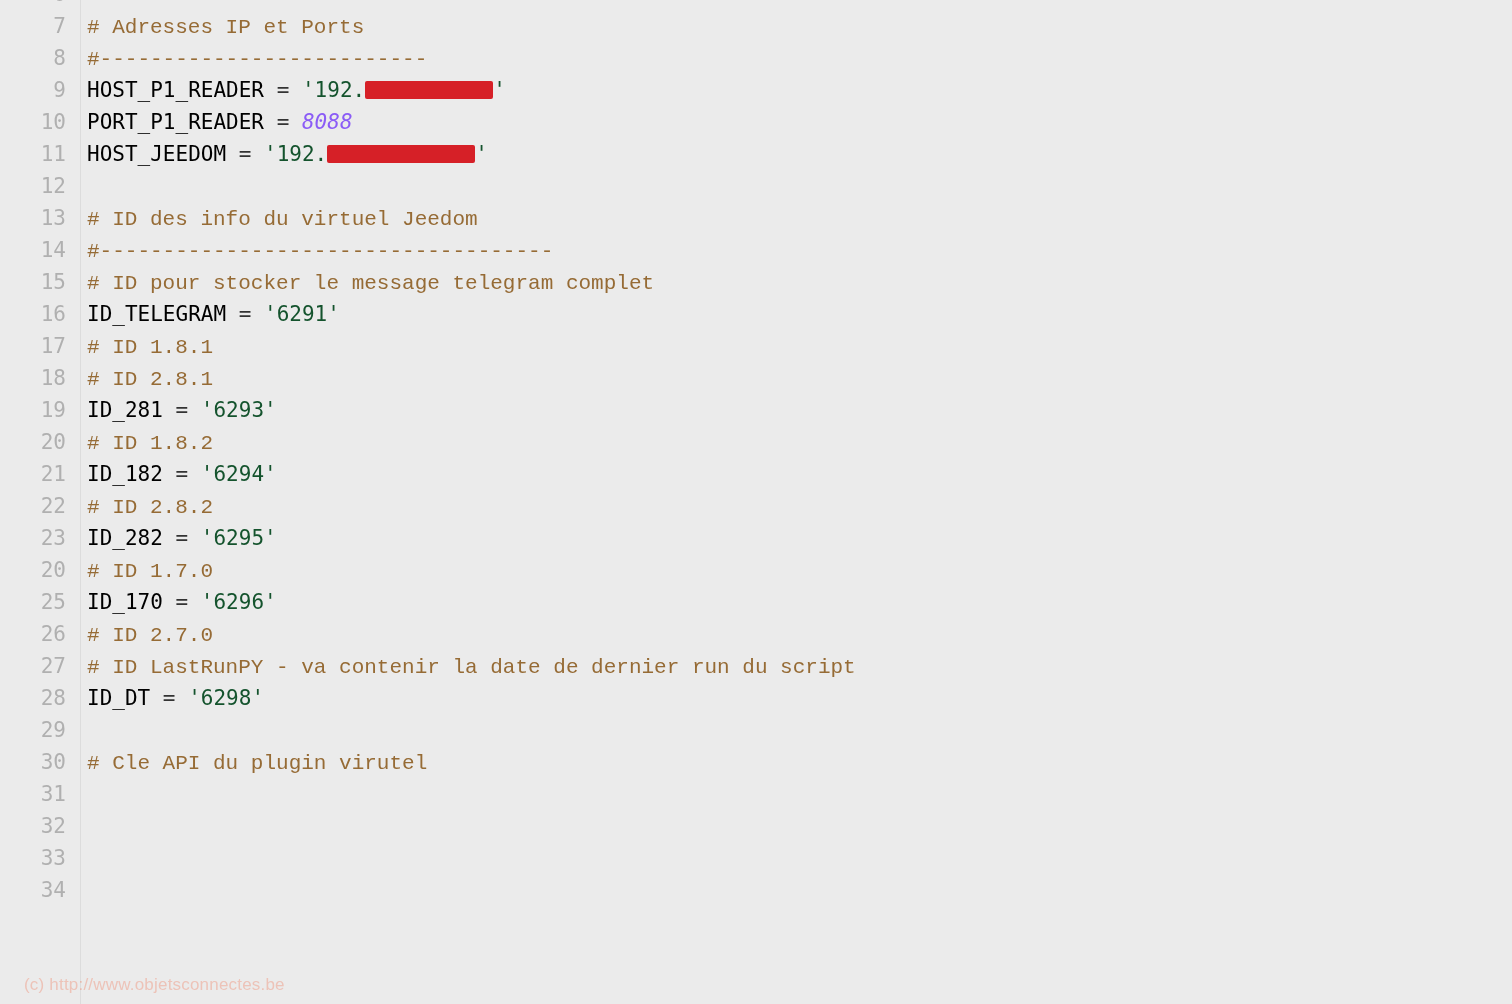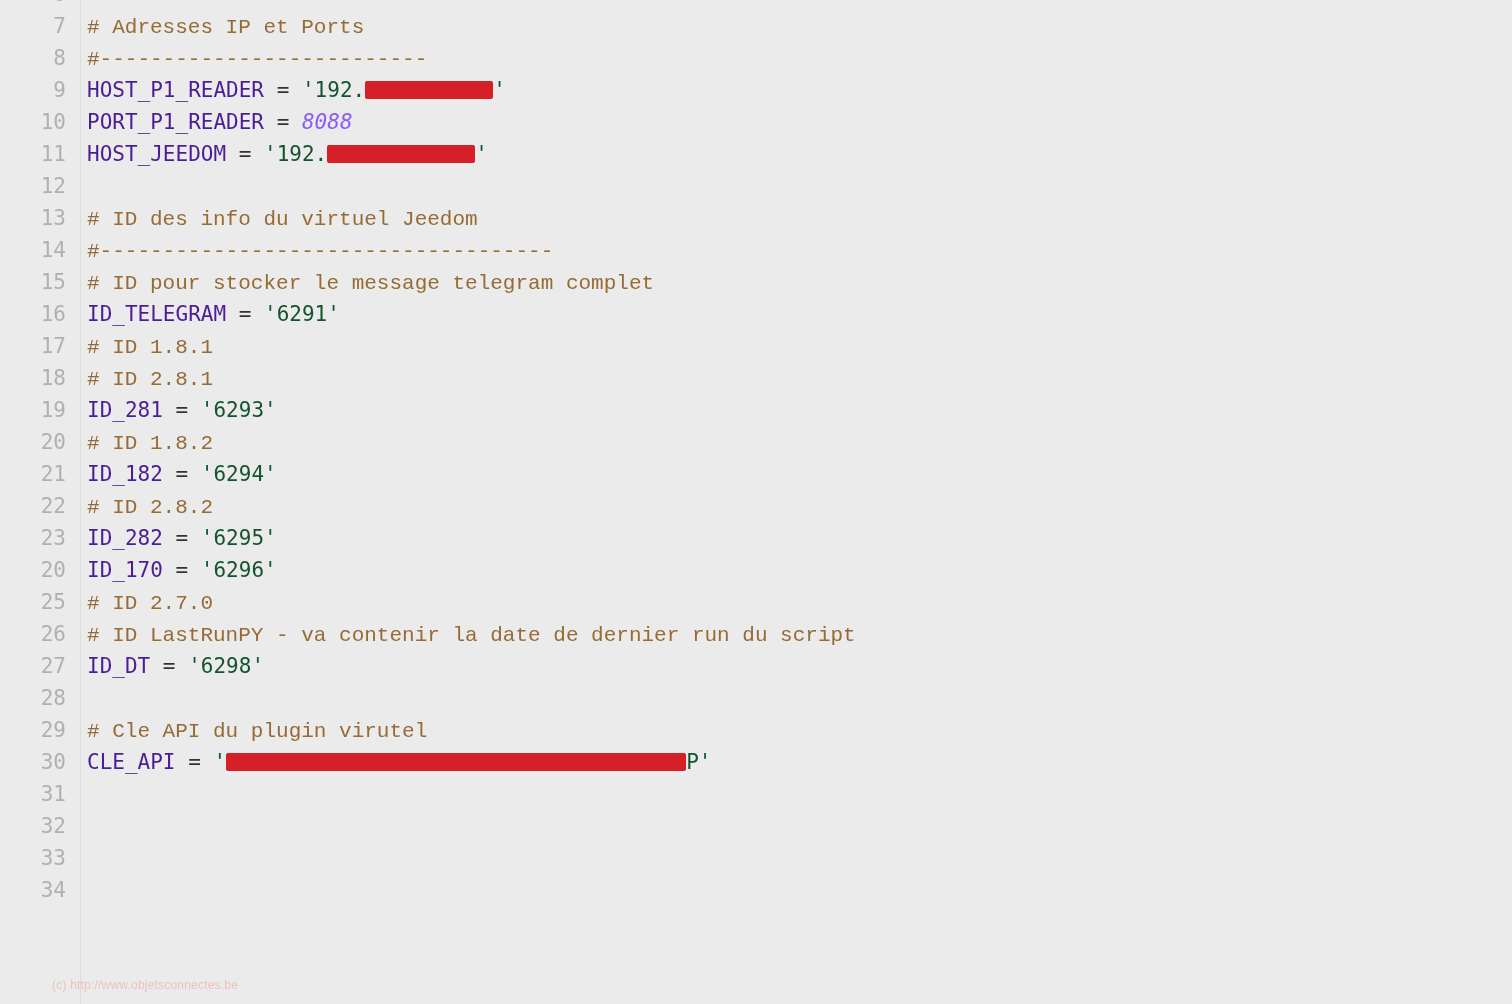--- a/index.html
+++ b/index.html
@@ -35,41 +35,40 @@
     flex: 1;
     padding-left: 6px;
     border-left: 1px solid #dcdcdc;
     position: relative;
   }
   .code .line {
     height: 32px;
     white-space: pre;
   }
   .comment { color: #966b35; font-family: Liberation Mono, monospace; }
-  .ident { color: #4c1d95; }
+  .ident { color: #000000; }
   .op { color: #333; }
   .string { color: #14532d; }
   .number { color: #8b5cf6; font-style: italic; }
   .redact {
     display: inline-block;
     background: #d62027;
     height: 18px;
     vertical-align: -2px;
     border-radius: 2px;
   }
   .watermark {
     position: absolute;
     left: 24px;
     bottom: 3px;
-    font-size: 12px;
+    font-size: 17px;
     font-family: sans-serif;
     color: rgba(240,120,90,0.35);
     pointer-events: none;
     letter-spacing: 0.2px;
-    margin-left: 28px;
   }
 </style>
 </head>
 <body>
 
 <div class="editor">
   <div class="gutter" id="gutter" style="margin-top: -22px;">
       <div class="ln">6</div>
       <div class="ln">7</div>
       <div class="ln">8</div>
@@ -112,23 +111,23 @@
       <div class="line"><span class="comment">#------------------------------------</span></div>
       <div class="line"><span class="comment"># ID pour stocker le message telegram complet</span></div>
       <div class="line"><span class="ident">ID_TELEGRAM </span><span class="op">=</span><span class="ident"> </span><span class="string">'6291'</span></div>
       <div class="line"><span class="comment"># ID 1.8.1</span></div>
       <div class="line"><span class="comment"># ID 2.8.1</span></div>
       <div class="line"><span class="ident">ID_281 </span><span class="op">=</span><span class="ident"> </span><span class="string">'6293'</span></div>
       <div class="line"><span class="comment"># ID 1.8.2</span></div>
       <div class="line"><span class="ident">ID_182 </span><span class="op">=</span><span class="ident"> </span><span class="string">'6294'</span></div>
       <div class="line"><span class="comment"># ID 2.8.2</span></div>
       <div class="line"><span class="ident">ID_282 </span><span class="op">=</span><span class="ident"> </span><span class="string">'6295'</span></div>
+      <div class="line"><span class="comment"># ID 1.7.0</span></div>
       <div class="line"><span class="ident">ID_170 </span><span class="op">=</span><span class="ident"> </span><span class="string">'6296'</span></div>
       <div class="line"><span class="comment"># ID 2.7.0</span></div>
       <div class="line"><span class="comment"># ID LastRunPY - va contenir la date de dernier run du script</span></div>
       <div class="line"><span class="ident">ID_DT </span><span class="op">=</span><span class="ident"> </span><span class="string">'6298'</span></div>
       <div class="line"></div>
       <div class="line"><span class="comment"># Cle API du plugin virutel</span></div>
-      <div class="line"><span class="ident">CLE_API </span><span class="op">=</span><span class="ident"> </span><span class="string">'</span><span class="redact" style="width: 460px;"></span><span class="string">P'</span></div>
       <div class="line"></div>
     </div>
   <div class="watermark">(c) http://www.objetsconnectes.be</div>
 </div>
 
 </body></html>

